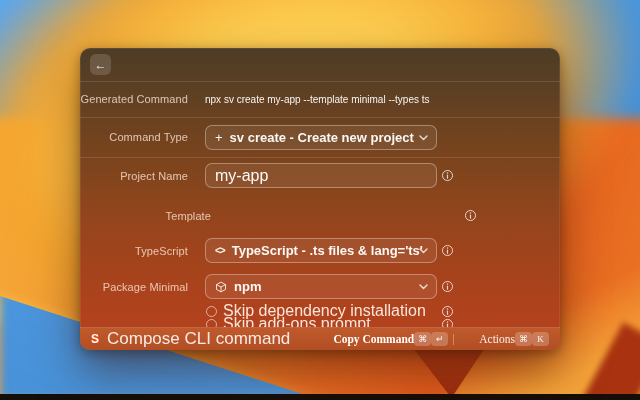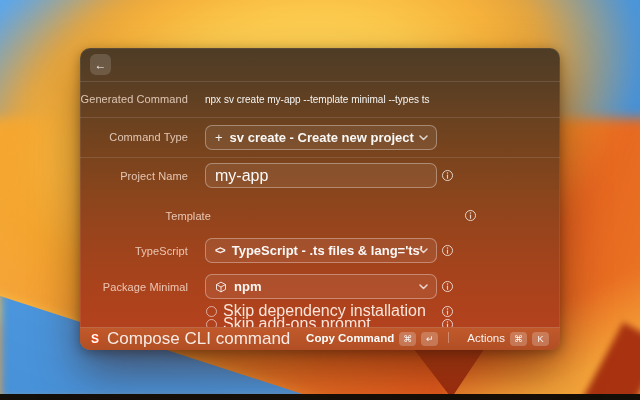--- a/index.html
+++ b/index.html
@@ -69,23 +69,23 @@
               border:1px solid rgba(255,255,255,0.55);box-sizing:border-box;cursor:pointer;}
   .chk-label{position:absolute;left:143px;font-size:16px;color:rgba(255,243,233,0.92);}
 
   .footer{position:absolute;left:0;right:0;bottom:0;height:23px;
           background:linear-gradient(180deg,#c05a2c,#b24e24);
           border-top:1px solid rgba(255,255,255,0.15);
           display:flex;align-items:center;padding:0 11px;box-sizing:border-box;z-index:5;}
   .f-left{display:flex;align-items:center;gap:8px;}
   .svelte-s{font-size:12px;font-weight:800;color:#fff;text-shadow:0 0 3px #ff3e00,0 0 1px #ff3e00;line-height:1;}
   .f-app{font-size:17px;color:rgba(255,255,255,0.88);}
-  .f-right{margin-left:auto;display:flex;align-items:flex-start;gap:5px;}
+  .f-right{margin-left:auto;display:flex;align-items:center;font-family:Liberation Serif, serif;}
   .f-primary{font-size:11.5px;font-weight:700;color:#fff;cursor:pointer;}
-  .f-secondary{font-size:11.5px;font-weight:500;color:rgba(255,255,255,0.92);cursor:pointer;margin-left:8px;}
+  .f-secondary{font-size:11.5px;font-weight:500;color:rgba(255,255,255,0.92);cursor:pointer;margin-left:20px;}
   .kbd{min-width:11px;height:14px;padding:0 3px;border-radius:4px;background:rgba(255,255,255,0.22);
        color:rgba(255,255,255,0.95);font-size:9px;display:inline-flex;align-items:center;
        justify-content:center;line-height:1;}
   .vsep{width:1px;height:11px;background:rgba(255,255,255,0.32);margin:0 5px;}
 
   svg{display:block;}
 </style>
 </head>
 <body>
 

